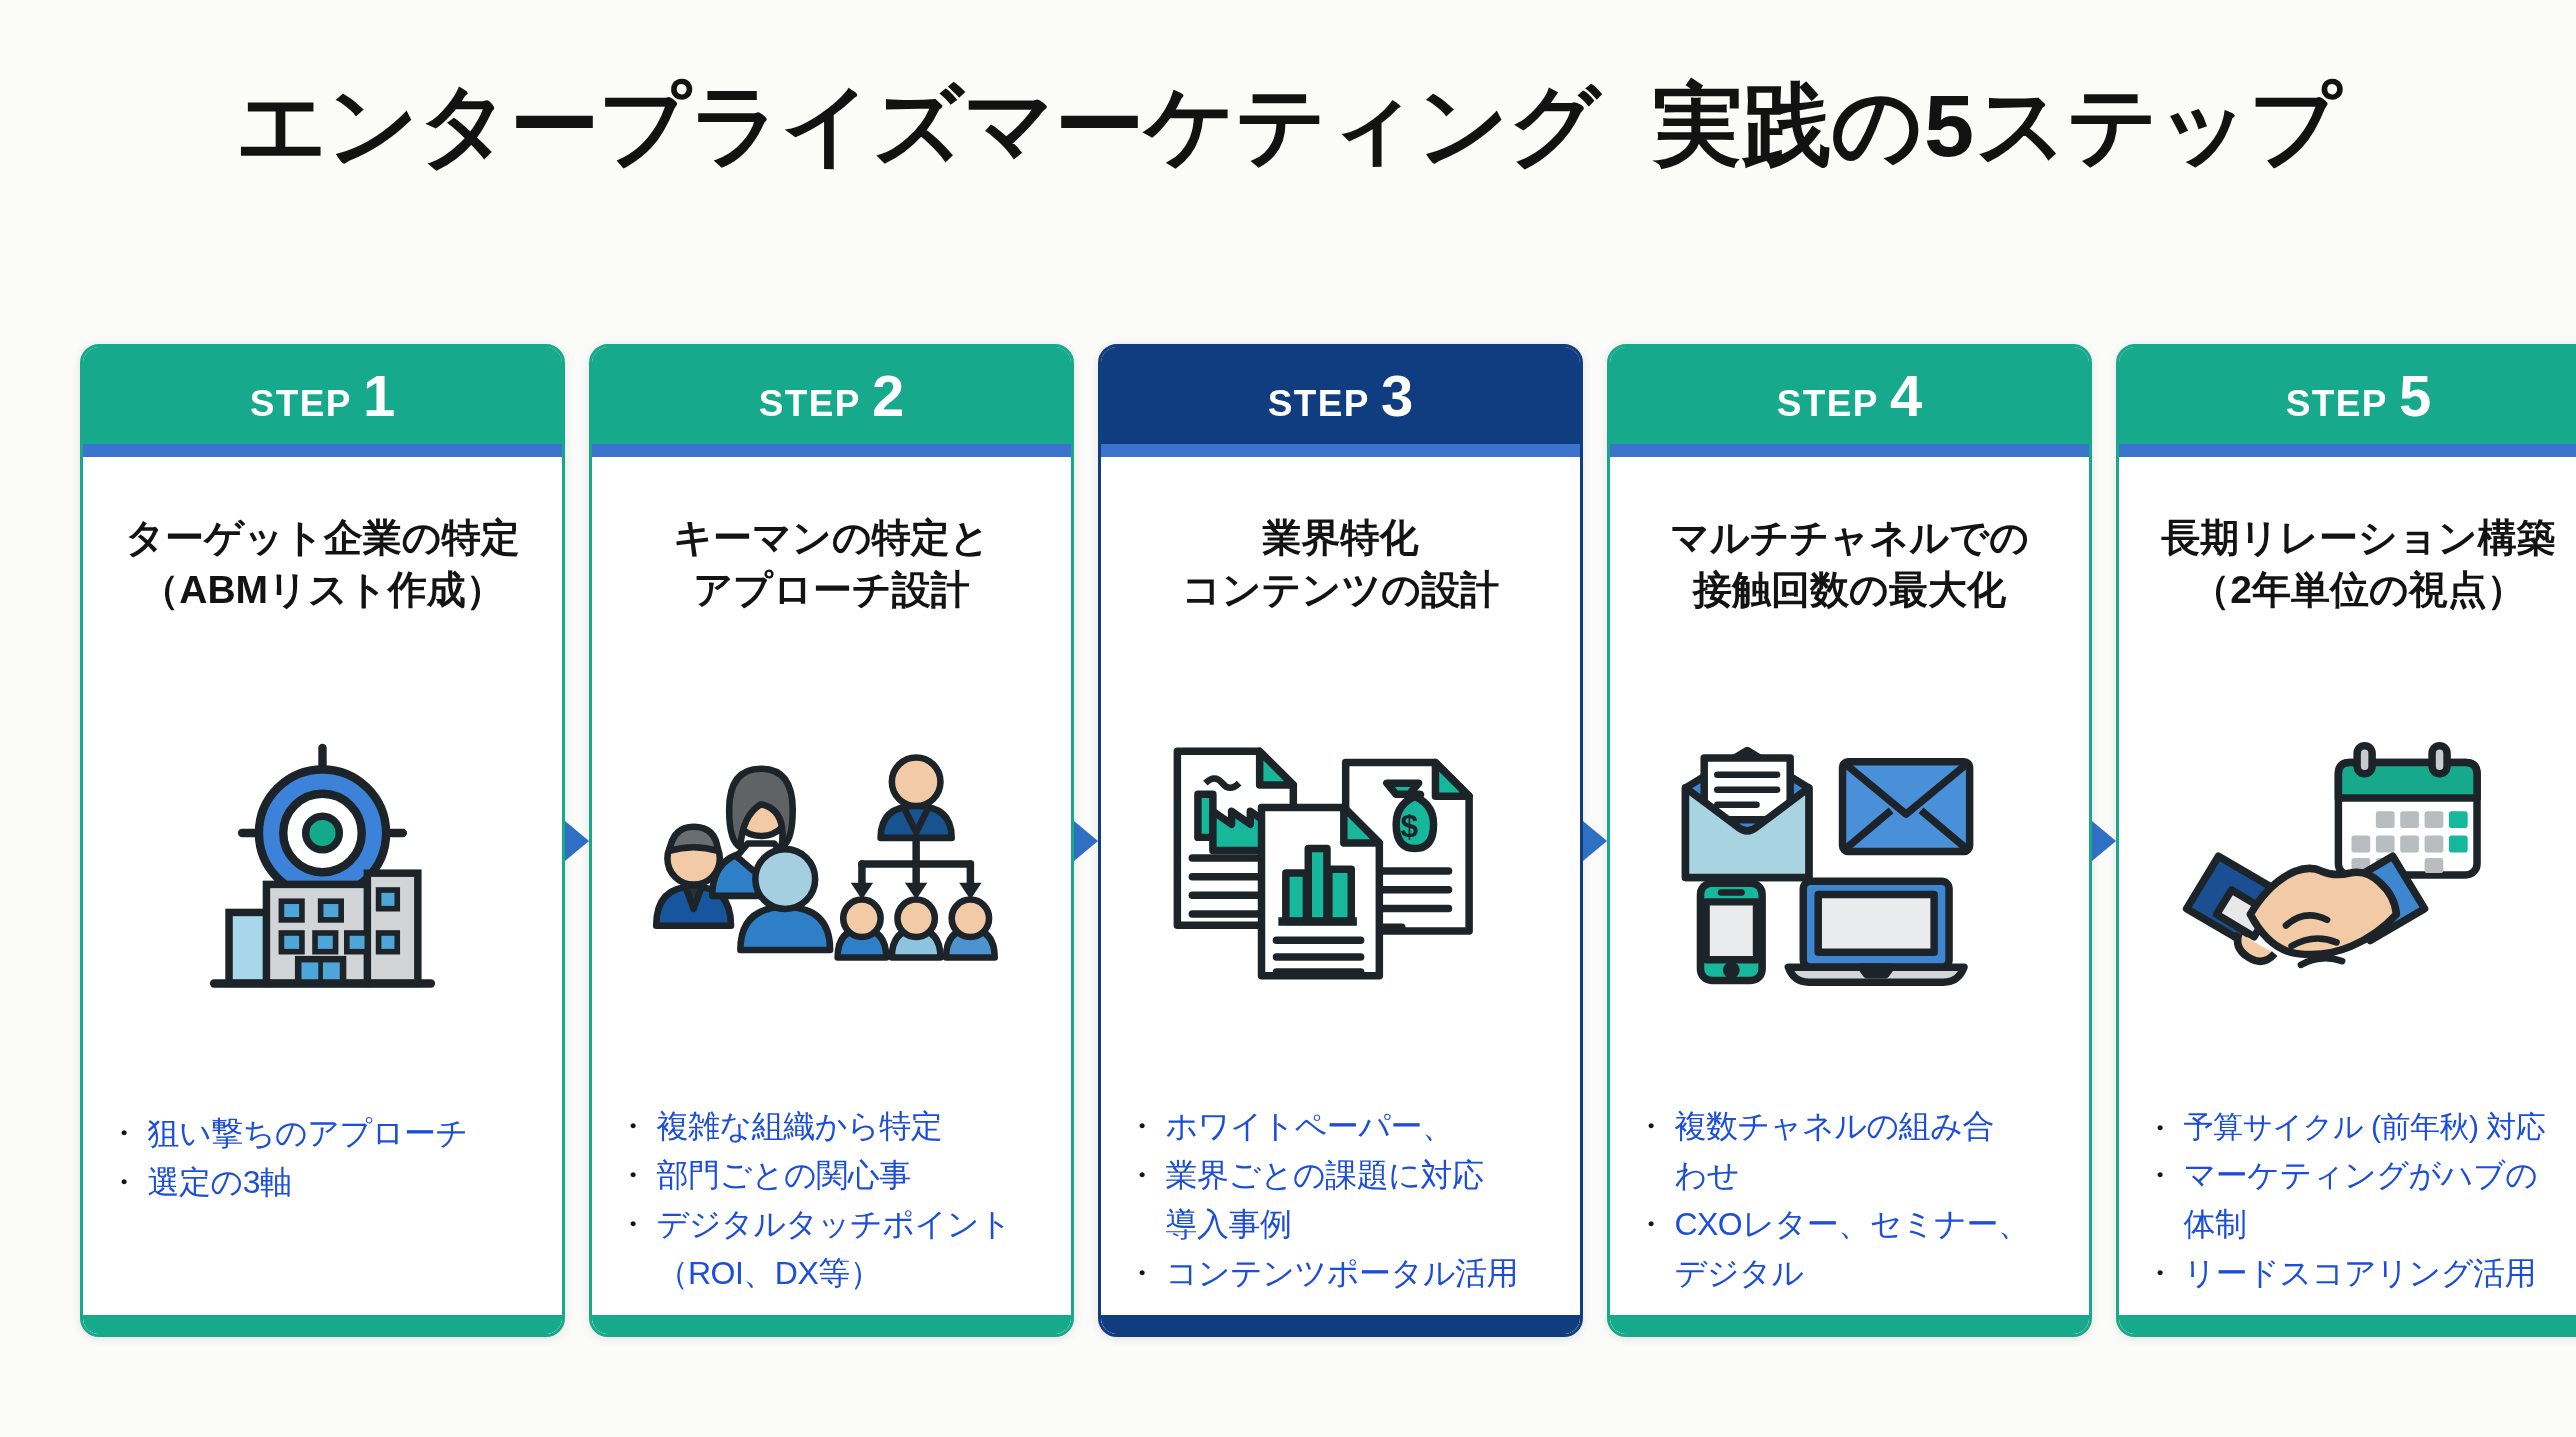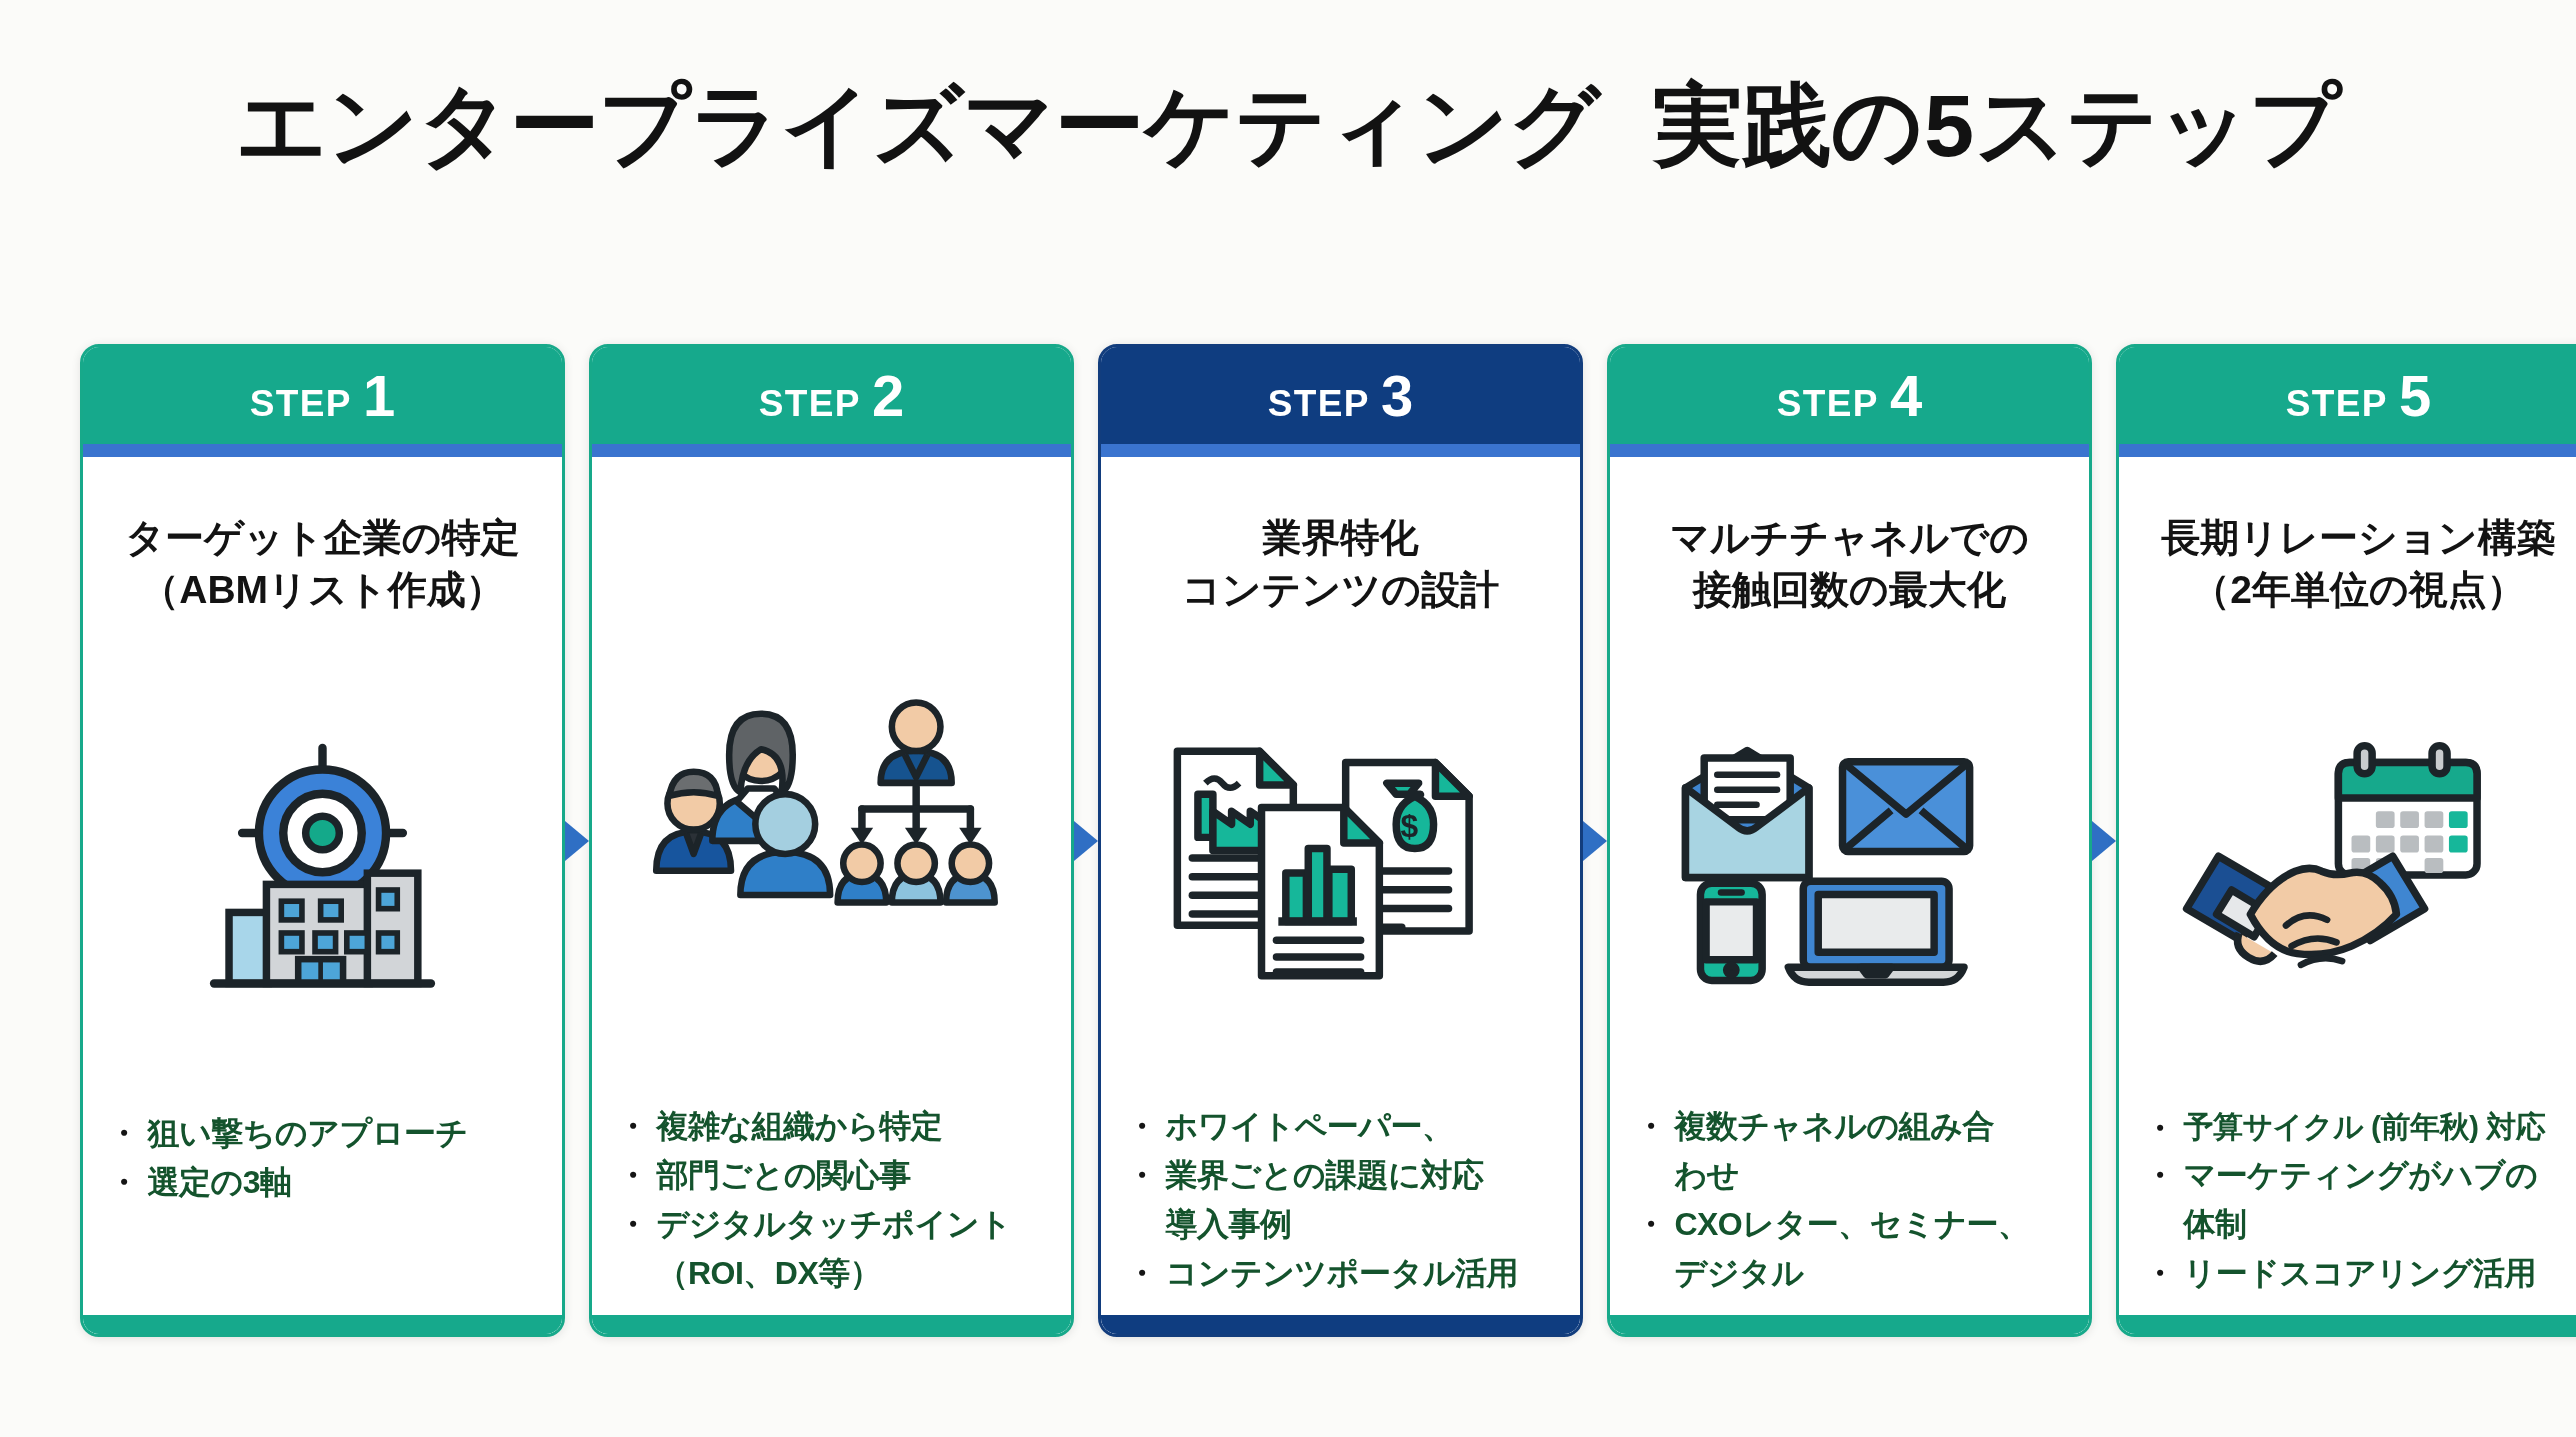--- a/index.html
+++ b/index.html
@@ -145,22 +145,22 @@
   .icon-area svg { display: block; }
 
   .bullets {
     flex: 0 0 auto;
     list-style: none;
     padding: 0 3.7px 17px 9.4px;
     min-height: 206px;
   }
   .bullets li {
     font-size: 32px;
-    font-weight: 700;
-    color: #14532d;
+    font-weight: 400;
+    color: #1d4ed8;
     line-height: 1.42;
     padding-left: 36px;
     position: relative;
     margin-bottom: 3.7px;
     letter-spacing: -0.5px;
   }
   .bullets li::before {
     content: "・";
     position: absolute;
     left: -3.7px;
@@ -246,20 +246,24 @@
     <div class="card-slot" data-name="step-card-slot-2">
       <div class="card" data-name="step-card-2">
         <div class="card-header" data-name="step-header-2">
           <div class="step-label" data-name="step-label-2">
             <span data-name="step-word-2">STEP</span>
             <span class="step-num" data-name="step-number-2">2</span>
           </div>
         </div>
         <div class="header-rule" data-name="header-rule-2"></div>
         <div class="card-body" data-name="step-body-2">
+          <div class="card-title" data-name="step-title-2">
+            <div data-name="step-title-line1-2">キーマンの特定と</div>
+            <div data-name="step-title-line2-2">アプローチ設計</div>
+          </div>
           <div class="icon-area" data-name="people-orgchart-icon">
             <svg width="374" height="234" viewBox="0 0 400 250" aria-hidden="true">
 
               <g stroke="#1c2429" stroke-width="7" stroke-linejoin="round">
                 <path d="M12 190 q0-42 40-42 q40 0 40 42 z" fill="#17559e"></path>
                 <circle cx="52" cy="118" r="28" fill="#f2cba6"></circle>
                 <path d="M26 110 q4-26 26-26 q24 0 26 26 q-26 -8 -52 0 z" fill="#6b6e70"></path>
                 <path d="M44 150 l8 22 l8-22" fill="#2b3137"></path>
               </g>
 

